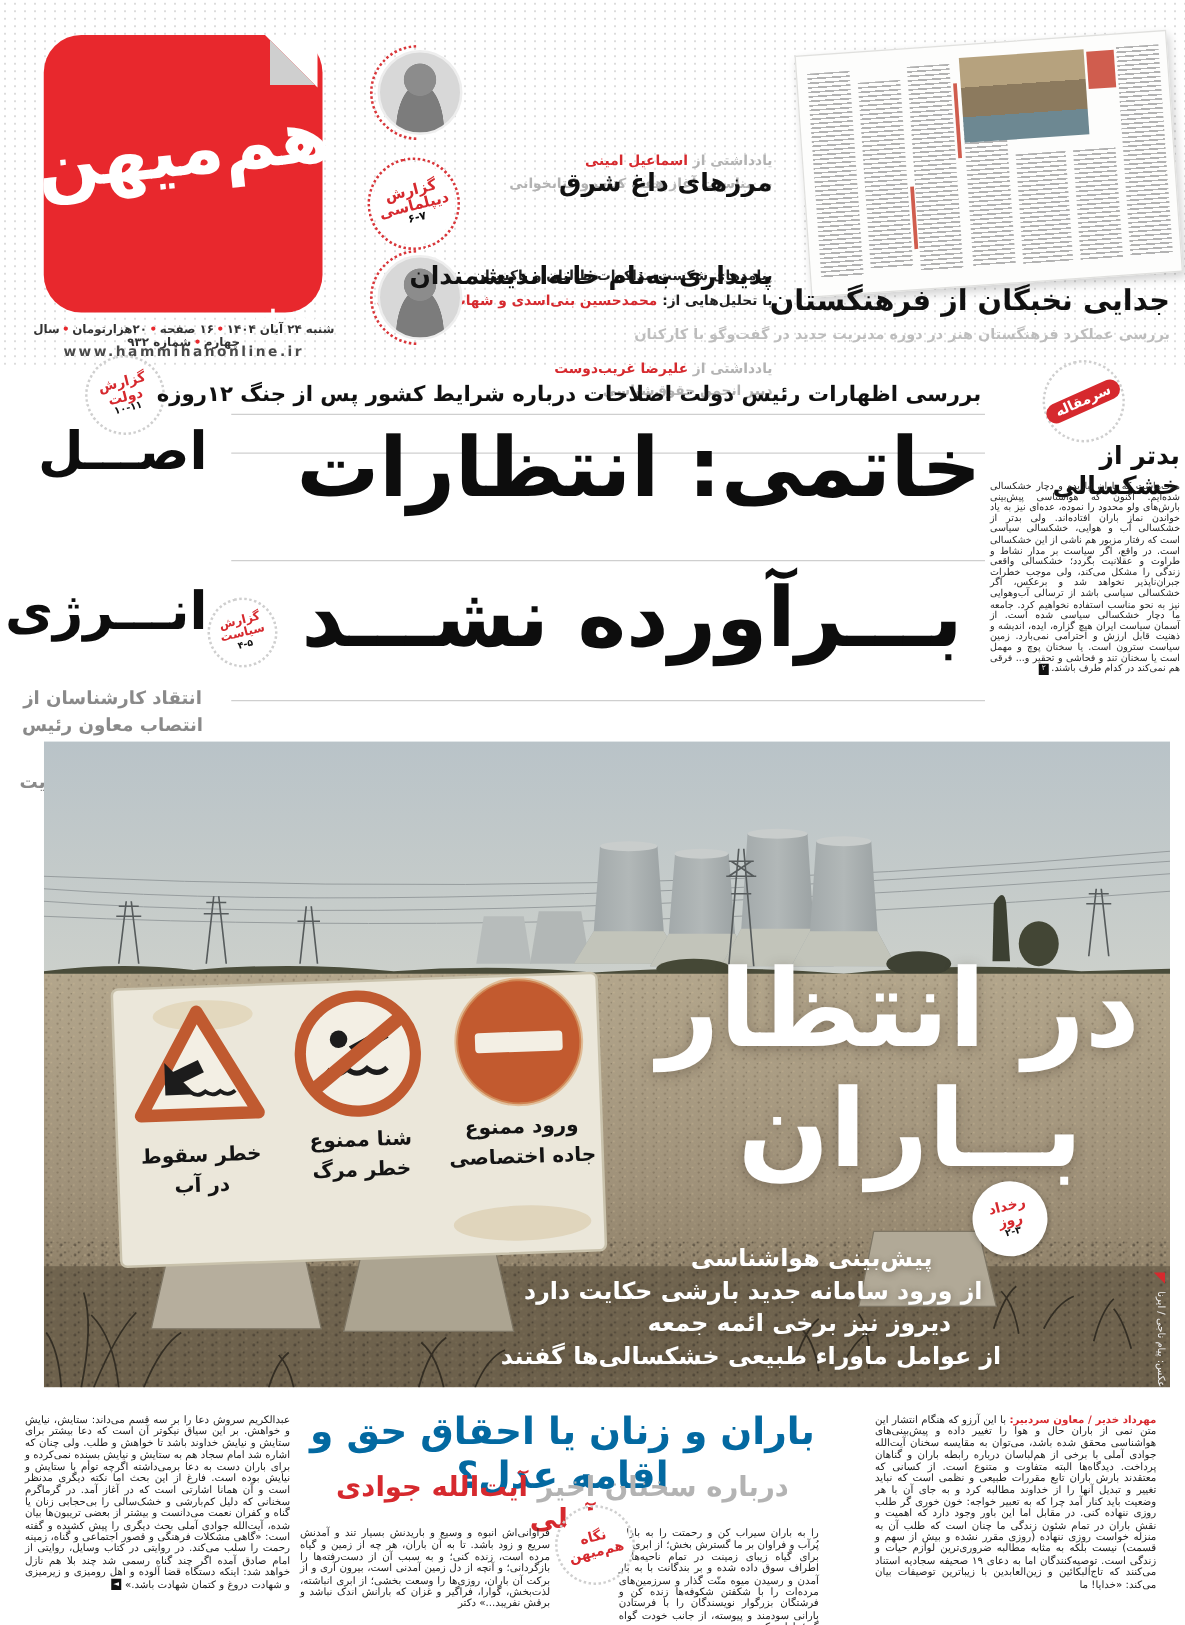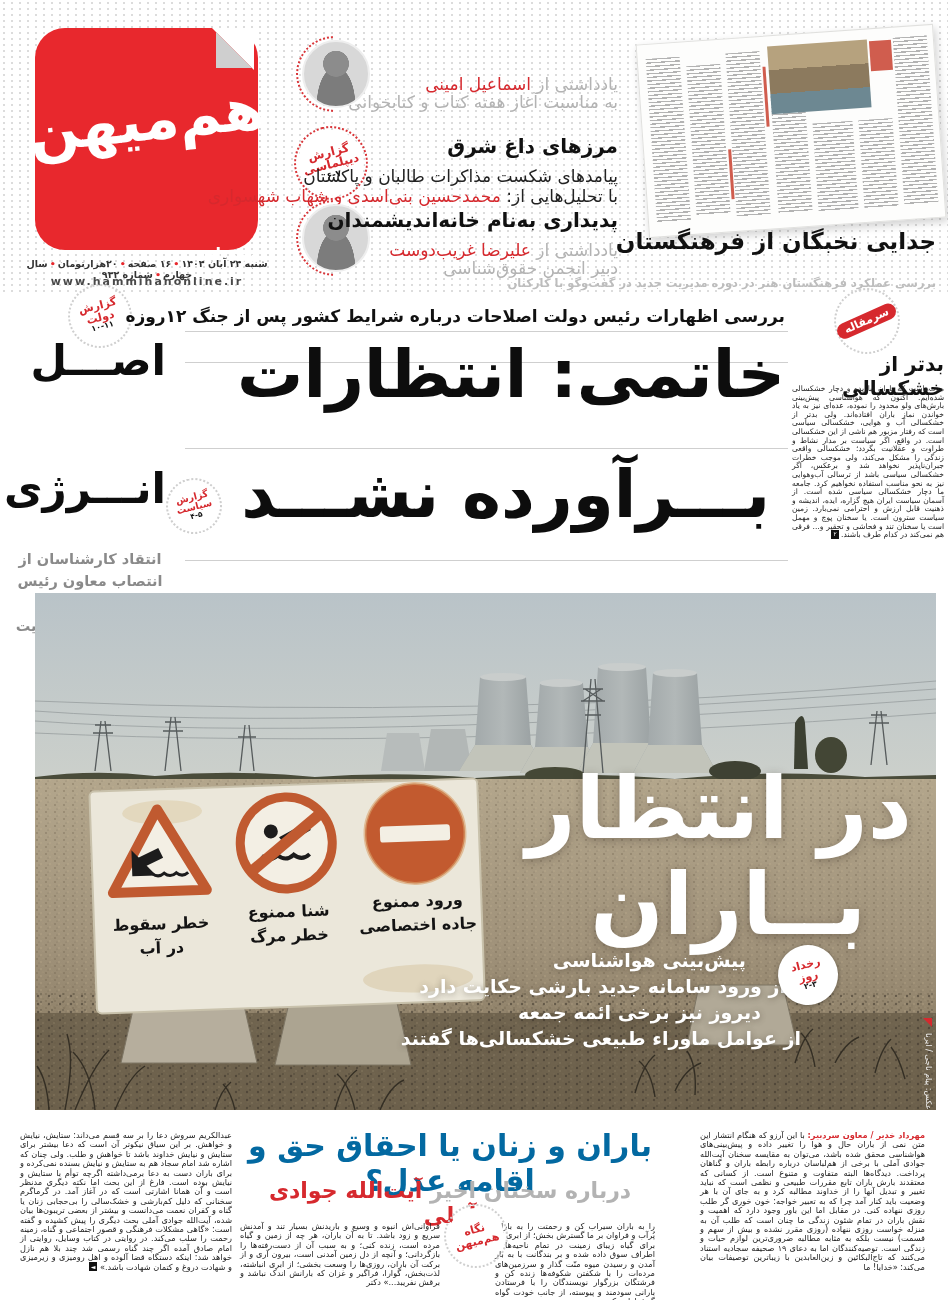--- a/index.html
+++ b/index.html
@@ -16,53 +16,53 @@
   .dateline .sep{color:#e8282d;padding:0 2px;}
   .website{left:18px;top:275px;width:258px;text-align:center;font-size:11px;font-weight:bold;color:#4a4a4a;direction:ltr;letter-spacing:2px;}
   
   .t-photo{width:64px;height:64px;border-radius:50%;background:
       radial-gradient(circle at 50% 34%, #8c8c8c 0 24%, transparent 25%),
       radial-gradient(ellipse at 50% 98%, #7c7c7c 0 42%, transparent 43%),
       #d8d8d8;border:2px solid #eee;}
   .t-ring{width:72px;height:72px;border-radius:50%;border:2px dotted #d9363a;
           border-right-color:transparent;border-top-color:transparent;transform:rotate(45deg);}
   .t-title{font-size:20px;font-weight:bold;color:#111;text-align:right;}
-  .t-sub{font-size:17px;font-weight:normal;text-align:right;color:#b3b3b3;}
+  .t-sub{font-size:11px;font-weight:bold;text-align:right;color:#b3b3b3;margin-top:48px;}
   .red{color:#d6292e;}
   .gray{color:#b3b3b3;}
   .blacktext{color:#222;}
   
   .badge{border-radius:50%;background:#fff;outline:2px dotted #cfcfcf;outline-offset:2px;
          display:flex;flex-direction:column;align-items:center;justify-content:center;
          transform:rotate(-14deg);text-align:center;line-height:1.05;}
   .badge .r{color:#d6292e;font-weight:bold;}
   .badge .n{color:#111;font-weight:bold;}
   .badge.redring{outline:2px dotted #d9363a;}
   .pill{background:#d6292e;color:#fff;font-weight:bold;border-radius:10px;padding:2px 8px;font-size:11px;transform:rotate(-10deg);}
   
   .thumb{left:642px;top:34px;width:296px;height:192px;background:#fdfdfc;border:1px solid #e0e0de;
          transform:rotate(-4deg);box-shadow:2px 4px 8px rgba(0,0,0,.18);overflow:hidden;}
   .fakecol{position:absolute;background:repeating-linear-gradient(to bottom,#9a9a9a 0 1.3px,transparent 1.3px 3.6px);opacity:.75;}
   .thumb-photo{position:absolute;background:linear-gradient(180deg,#b6a27e 0 35%,#8c7a5e 35% 70%,#6d8892 70% 100%);}
   .redbar{position:absolute;background:#c8412f;opacity:.85;}
   .thumb-cap-h{right:12px;top:228px;font-size:23px;font-weight:bold;color:#111;}
-  .thumb-cap-s{right:12px;top:276px;font-size:11.5px;font-weight:bold;color:#bdbdbd;}
+  .thumb-cap-s{right:12px;top:260px;font-size:11.5px;font-weight:bold;color:#bdbdbd;}
   
   .rule{background:#cfcfcf;height:1px;}
   .kicker{right:163px;top:306px;font-size:17px;font-weight:bold;color:#111;}
   .head-big{color:#0d0d0d;font-weight:bold;font-size:66px;line-height:1;white-space:nowrap;}
   .left-title{font-weight:bold;font-size:42px;line-height:1;white-space:nowrap;}
   .left-sub{left:12px;top:548px;width:156px;text-align:center;font-size:14.5px;font-weight:bold;color:#8a8a8a;line-height:1.55;}
   .ed-title{left:792px;top:352px;width:152px;text-align:right;font-size:20px;font-weight:bold;color:#111;}
   .ed-body{left:792px;top:385px;width:152px;font-size:7.6px;line-height:8.6px;text-align:justify;color:#222;font-weight:500;}
   .endmark{display:inline-block;background:#111;color:#fff;font-size:6px;padding:0 2px;transform:translateY(-1px);}
   
   .photo{left:35px;top:593px;width:901px;height:517px;overflow:hidden;}
   .ph-title{color:#fff;font-weight:bold;font-size:86px;line-height:1;white-space:nowrap;text-shadow:0 2px 10px rgba(60,50,40,.35);}
-  .ph-sub{color:#fff;font-weight:bold;font-size:19px;text-align:right;white-space:nowrap;text-shadow:0 1px 6px rgba(60,50,40,.45);}
+  .ph-sub{color:#fff;font-weight:bold;font-size:19px;text-align:right;white-space:nowrap;text-shadow:0 1px 6px rgba(60,50,40,.45);margin-top:47px;}
   .credit{right:3px;top:440px;writing-mode:vertical-rl;font-size:8px;color:#f2f2f2;letter-spacing:1px;}
   .credit-mark{right:4px;top:425px;width:0;height:0;border-top:9px solid #d6292e;border-left:9px solid transparent;}
   
   .bodytxt{font-size:8.2px;line-height:9.4px;text-align:justify;color:#1c1c1c;font-weight:500;}
   .bot-head{left:240px;top:1128px;width:420px;text-align:center;font-size:30px;font-weight:bold;color:#0369a1;}
   .bot-sub{left:240px;top:1178px;width:420px;text-align:center;font-size:22px;font-weight:bold;}
 </style>
 </head>
 <body>
 

